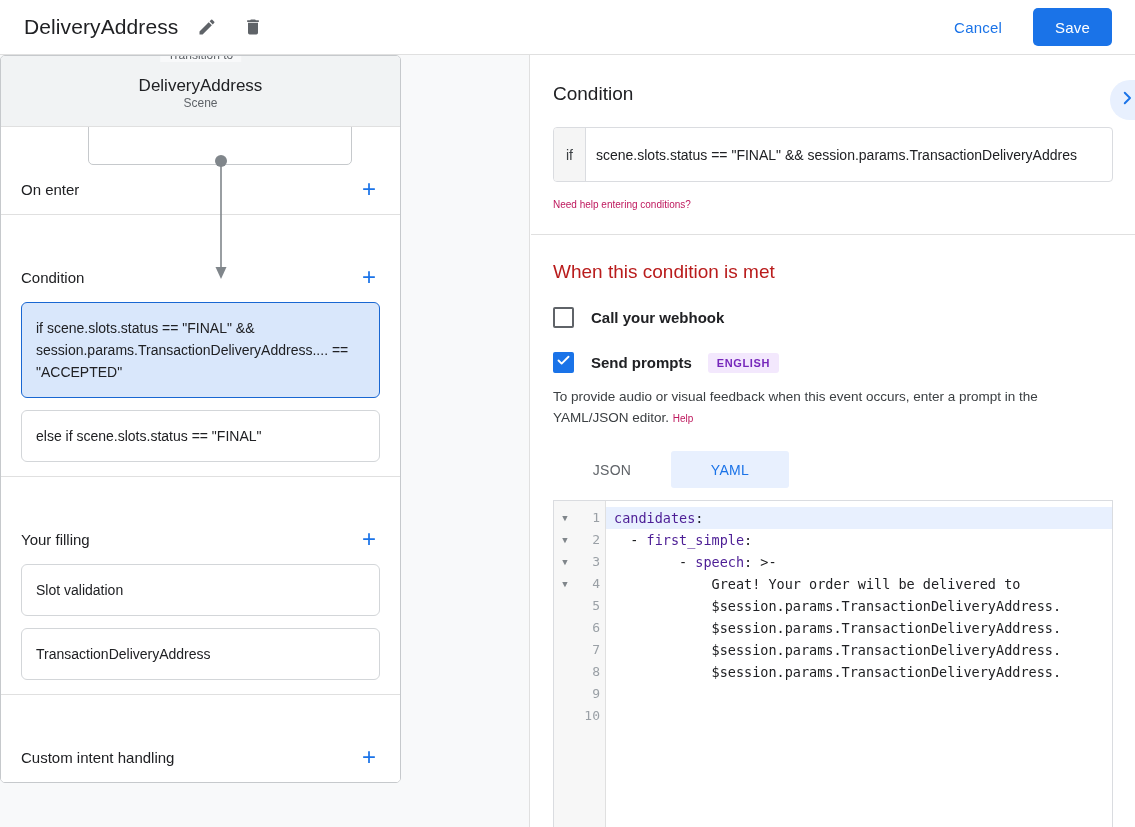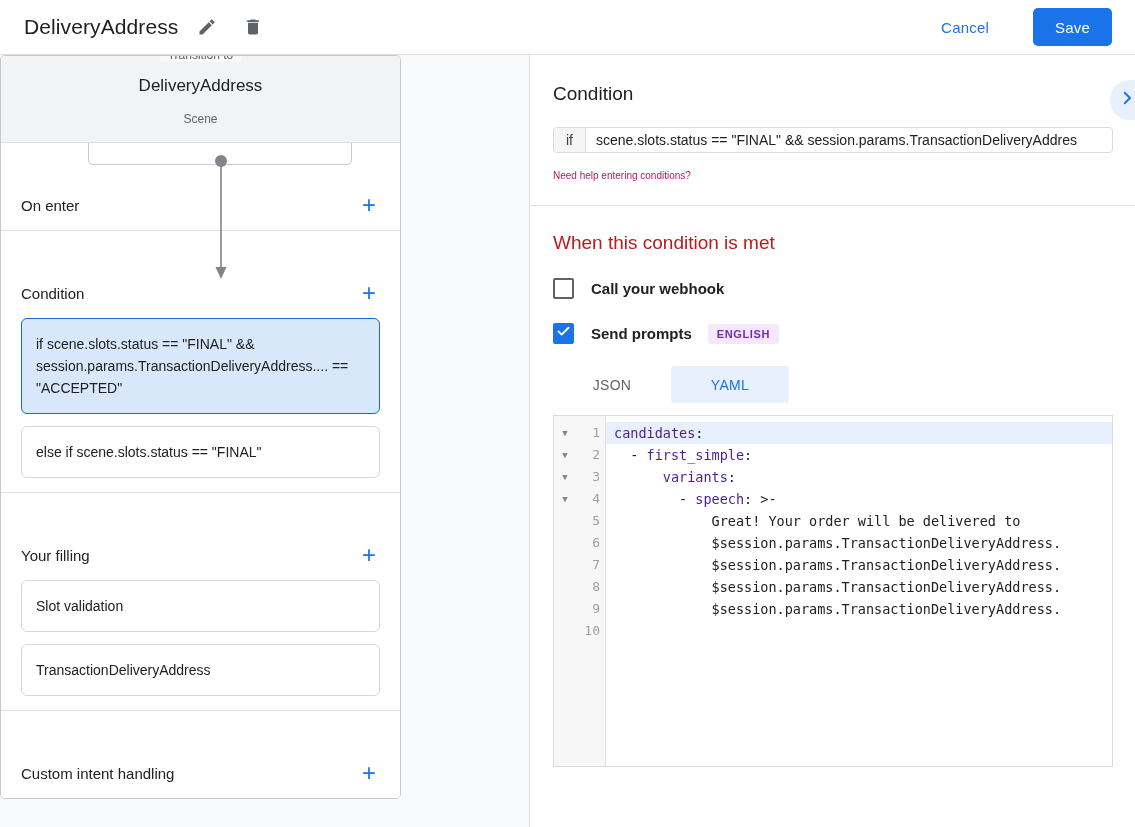--- a/index.html
+++ b/index.html
@@ -30,21 +30,21 @@
     margin-left: 12px;
     display: flex; align-items: center; justify-content: center;
     border-radius: 50%;
     cursor: pointer;
     background: transparent;
     border: none;
   }
   .icon-btn svg { display: block; }
   .topbar-right {
     margin-left: auto; margin-right: 23px;
-    display: flex; align-items: center; gap: 36px;
+    display: flex; align-items: center; gap: 23px;
   }
   .btn-text {
     color: #1a73e8; font-size: 15px; font-weight: 500;
     background: none; border: none; cursor: pointer;
     padding: 8px 8px;
     letter-spacing: .2px;
   }
   .btn-primary {
     background: #1a73e8; color: #fff;
     font-size: 15px; font-weight: 500;
@@ -98,21 +98,21 @@
     padding: 20px 0 16px;
     text-align: center;
     border-bottom: 1px solid #e0e0e0;
   }
   .card-to-legend {
     position: absolute; top: -8px; left: 50%; transform: translateX(-50%);
     background: #f8f9fa; padding: 0 8px;
     font-size: 12px; color: #5f6368;
   }
   .card-to-title { font-size: 17px; color: #202124; }
-  .card-to-sub { font-size: 12px; color: #5f6368; margin-top: 16px; }
+  .card-to-sub { font-size: 12px; color: #5f6368; margin-top: 0; }
 
   .section { border-bottom: 1px solid #e0e0e0; background: #fff; padding: 0 0 0 0; }
   .section:last-child { border-bottom: none; }
   .section-head {
     display: flex; align-items: center; justify-content: space-between;
     padding: 18px 20px 16px 20px;
     margin-top: 35px;
   }
   .section-title { font-size: 15px; color: #202124; }
   .plus {
@@ -148,21 +148,21 @@
     width: 34px; height: 40px;
     background: #e8f0fe;
     border-radius: 20px 0 0 20px;
     display: flex; align-items: center; justify-content: center;
     cursor: pointer;
   }
 
   .cond-row {
     display: flex; margin-top: 22px;
     border: 1px solid #dadce0; border-radius: 4px;
-    height: 26px; overflow: hidden; background: #fff;
+    height: 55px; overflow: hidden; background: #fff;
   }
   .cond-if {
     width: 32px; background: #f5f5f5;
     display: flex; align-items: center; justify-content: center;
     font-size: 14px; color: #3c4043;
     border-right: 1px solid #dadce0;
     flex: 0 0 32px;
   }
   .cond-input {
     flex: 1; border: none; outline: none;
@@ -376,20 +376,24 @@
           <span>
             <svg width="15" height="15" viewBox="0 0 24 24" fill="none" stroke="#ffffff" stroke-width="3" stroke-linecap="round" stroke-linejoin="round">
               <polyline points="20 6 9 17 4 12"></polyline>
             </svg>
           </span>
         </div>
         <span class="check-label">Send prompts</span>
         <span class="badge">ENGLISH</span>
       </div>
 
+      <div class="desc">
+        <span>To provide audio or visual feedback when this event occurs, enter a prompt in the YAML/JSON editor.</span>
+        <a class="link">Help</a>
+      </div>
 
       <div class="tabs">
         <div class="tab">JSON</div>
         <div class="tab active">YAML</div>
       </div>
 
       <div class="editor">
         <div class="fold-gutter" id="fold-gutter">
             <div class="fold-arrow">▼</div>
             <div class="fold-arrow">▼</div>
@@ -410,21 +414,20 @@
             <div class="num">5</div>
             <div class="num">6</div>
             <div class="num">7</div>
             <div class="num">8</div>
             <div class="num">9</div>
             <div class="num">10</div>
           </div>
         <div class="code-area" id="code-area">
             <div class="code-line hl"><span class="tok-key">candidates</span><span class="tok-punc">:</span></div>
             <div class="code-line">  - <span class="tok-key">first_simple</span><span class="tok-punc">:</span></div>
-            <div class="code-line">      <span class="tok-key">variants</span><span class="tok-punc">:</span></div>
             <div class="code-line">        - <span class="tok-key">speech</span><span class="tok-punc">: &gt;-</span></div>
             <div class="code-line">            Great! Your order will be delivered to</div>
             <div class="code-line">            $session.params.TransactionDeliveryAddress.</div>
             <div class="code-line">            $session.params.TransactionDeliveryAddress.</div>
             <div class="code-line">            $session.params.TransactionDeliveryAddress.</div>
             <div class="code-line">            $session.params.TransactionDeliveryAddress.</div>
             <div class="code-line"></div>
           </div>
       </div>
     </div>

